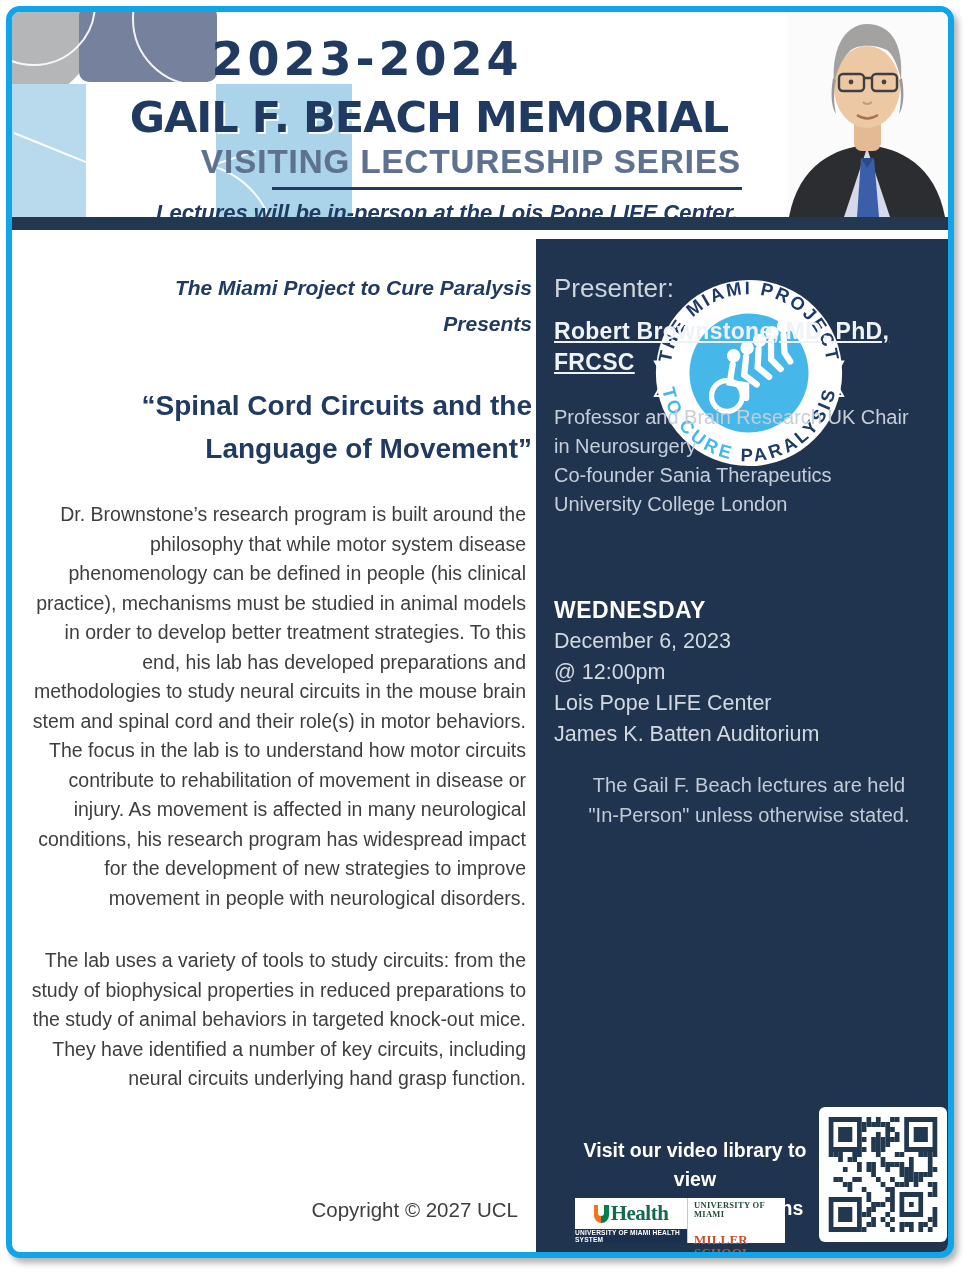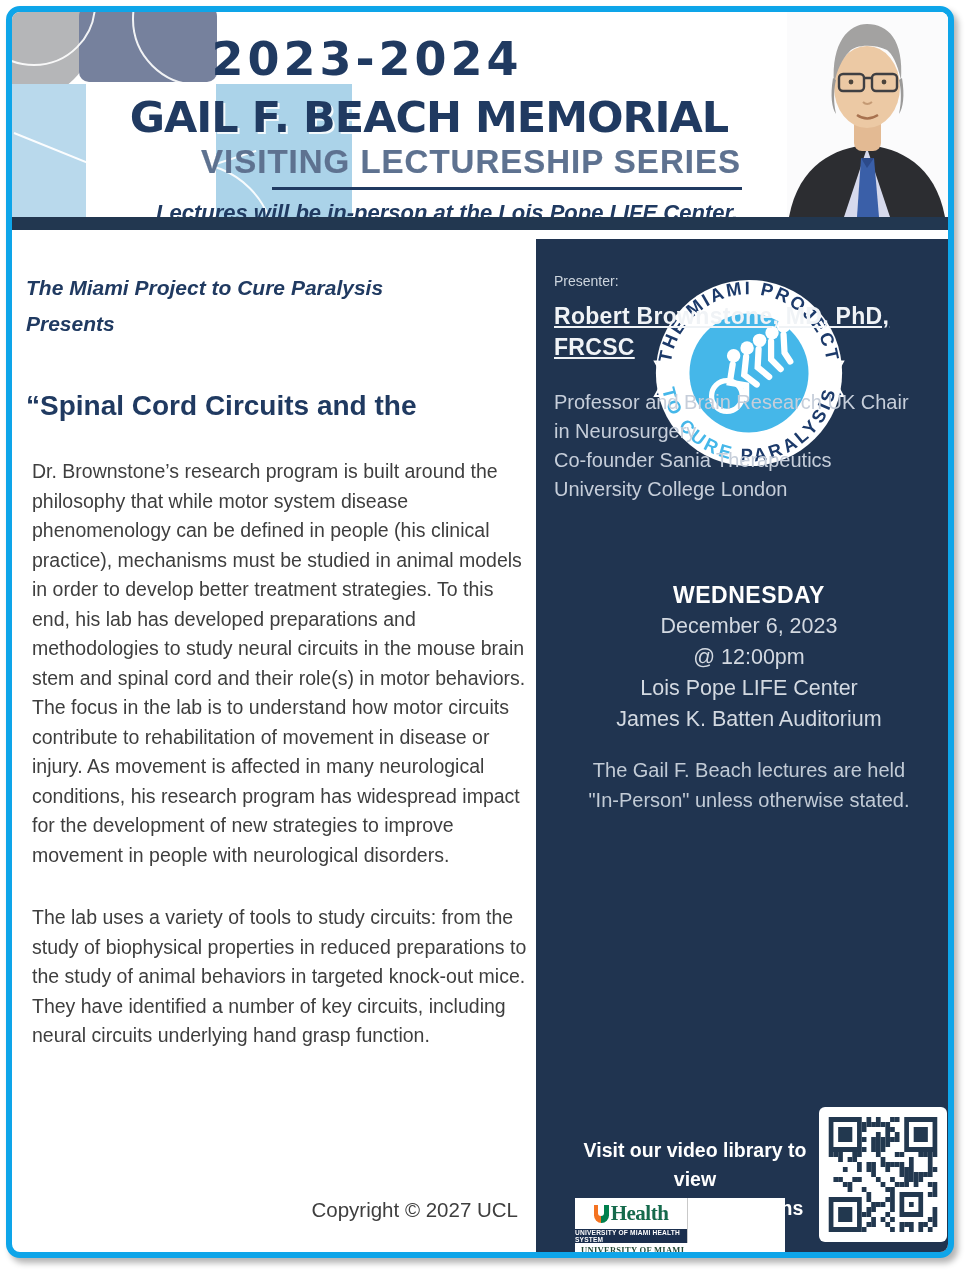--- a/index.html
+++ b/index.html
@@ -29,44 +29,44 @@
            transform:translateX(34px);font-weight:bold;-webkit-text-stroke:.2px #5e7290;}
   .hdr .rule{height:3px;background:#203a61;width:470px;margin:6px 0 10px 190px;}
   .hdr .loc{font-size:22px;font-weight:bold;font-style:italic;transform:translateX(10px);}
 
   .navy-band{left:0;top:205px;width:936px;height:13px;background:#223750;}
 
   
   .portrait{left:775px;top:0;width:161px;height:205px;background:#fdfdfd;overflow:hidden;}
 
   
-  .leftcol{left:14px;top:258px;width:512px;text-align:left;}
+  .leftcol{left:8px;top:258px;width:512px;text-align:right;}
   .presents{font-size:21px;font-weight:bold;font-style:italic;color:#203a61;line-height:36px;}
   .talk-title{margin-top:42px;font-size:28px;font-weight:bold;color:#203a61;line-height:43px;}
   .para{margin-top:30px;font-size:19.5px;line-height:29.5px;color:#3e3e3e;padding:0 6px;}
   .para.tight{margin-top:0;}
   .copyright{left:6px;top:1186px;width:500px;text-align:right;font-size:20.5px;color:#3e3e3e;}
 
   
   .panel{left:524px;top:227px;width:426px;height:1027px;background:#203450;color:#cfd6df;}
   .panel-inner{position:absolute;left:18px;top:0;width:390px;}
   .mp-logo{display:block;margin:38px auto 0;}
-  .presenter-label{margin-top:34px;font-size:14px;color:#cdd5de;}
+  .presenter-label{margin-top:34px;font-size:26px;color:#cdd5de;}
   .presenter-name{margin-top:12px;font-size:23px;font-weight:bold;color:#f0f3f6;
                   text-decoration:underline;line-height:31px;letter-spacing:.3px;}
   .affil{font-size:20px;line-height:29px;color:#c6ceda;}
   .affil-block{margin-top:25px;}
-  .event{margin-top:76px;text-align:center;font-size:21.5px;line-height:31px;color:#d3d9e1;}
+  .event{margin-top:76px;text-align:left;font-size:21.5px;line-height:31px;color:#d3d9e1;}
   .event .day{font-size:23px;font-weight:bold;color:#ffffff;letter-spacing:.5px;}
   .note{margin-top:20px;text-align:center;font-size:20px;line-height:30px;color:#c2cbd6;}
   .cta{position:absolute;left:28px;top:897px;width:262px;text-align:center;
        font-size:19.5px;font-weight:bold;color:#fff;line-height:29px;}
   .qr-box{position:absolute;left:283px;top:868px;width:128px;height:135px;background:#fff;
           border-radius:6px;padding:5px;box-sizing:border-box;}
-  .logos{position:absolute;left:39px;top:959px;width:210px;height:45px;display:flex;background:#fff;flex-direction:column;}
+  .logos{position:absolute;left:39px;top:959px;width:210px;height:45px;display:flex;background:#fff;}
   .uh-box{width:112px;position:relative;background:#fff;border-right:1px solid #c9c9c9;}
   .uh-top{height:31px;display:flex;align-items:center;justify-content:center;}
   .uh-u{display:inline-block;width:15px;height:18px;border-radius:0 0 8px 8px;
         background:linear-gradient(90deg,#f47321 50%,#00804d 50%);position:relative;margin-right:2px;}
   .uh-u:after{content:"";position:absolute;left:4.5px;top:0;width:6px;height:11px;background:#fff;
         border-radius:0 0 3px 3px;}
   .uh-name{font-family:"Liberation Serif",serif;font-size:21px;color:#156a4c;font-weight:bold;letter-spacing:-.5px;}
   .uh-sub{height:14px;background:#1b2f4e;color:#fff;font-size:6.6px;letter-spacing:.2px;
           display:flex;align-items:center;justify-content:center;font-weight:bold;}
   .miller-box{flex:1;background:#fff;padding:3px 14px 0 6px;font-family:"Liberation Serif",serif;line-height:1.05;}
@@ -124,20 +124,21 @@
 
     <div class="abs navy-band"></div>
 
     <div class="abs leftcol">
       <div class="presents">
         <div>The Miami Project to Cure Paralysis</div>
         <div>Presents</div>
       </div>
       <div class="talk-title">
         <div>“Spinal Cord Circuits and the</div>
+        <div>Language of Movement”</div>
       </div>
       <div class="para">Dr. Brownstone’s research program is built around the philosophy that while motor system disease phenomenology can be defined in people (his clinical practice), mechanisms must be studied in animal models in order to develop better treatment strategies. To this end, his lab has developed preparations and methodologies to study neural circuits in the mouse brain stem and spinal cord and their role(s) in motor behaviors.</div>
       <div class="para tight">The focus in the lab is to understand how motor circuits contribute to rehabilitation of movement in disease or injury. As movement is affected in many neurological conditions, his research program has widespread impact for the development of new strategies to improve movement in people with neurological disorders.</div>
       <div class="para" style="margin-top:33px;">The lab uses a variety of tools to study circuits: from the study of biophysical properties in reduced preparations to the study of animal behaviors in targeted knock-out mice. They have identified a number of key circuits, including neural circuits underlying hand grasp function.</div>
     </div>
     <div class="abs copyright">Copyright © 2027 UCL</div>
 
     <div class="abs panel">
 
       <svg class="mp-logo" width="192" height="192" viewBox="0 0 200 200">

